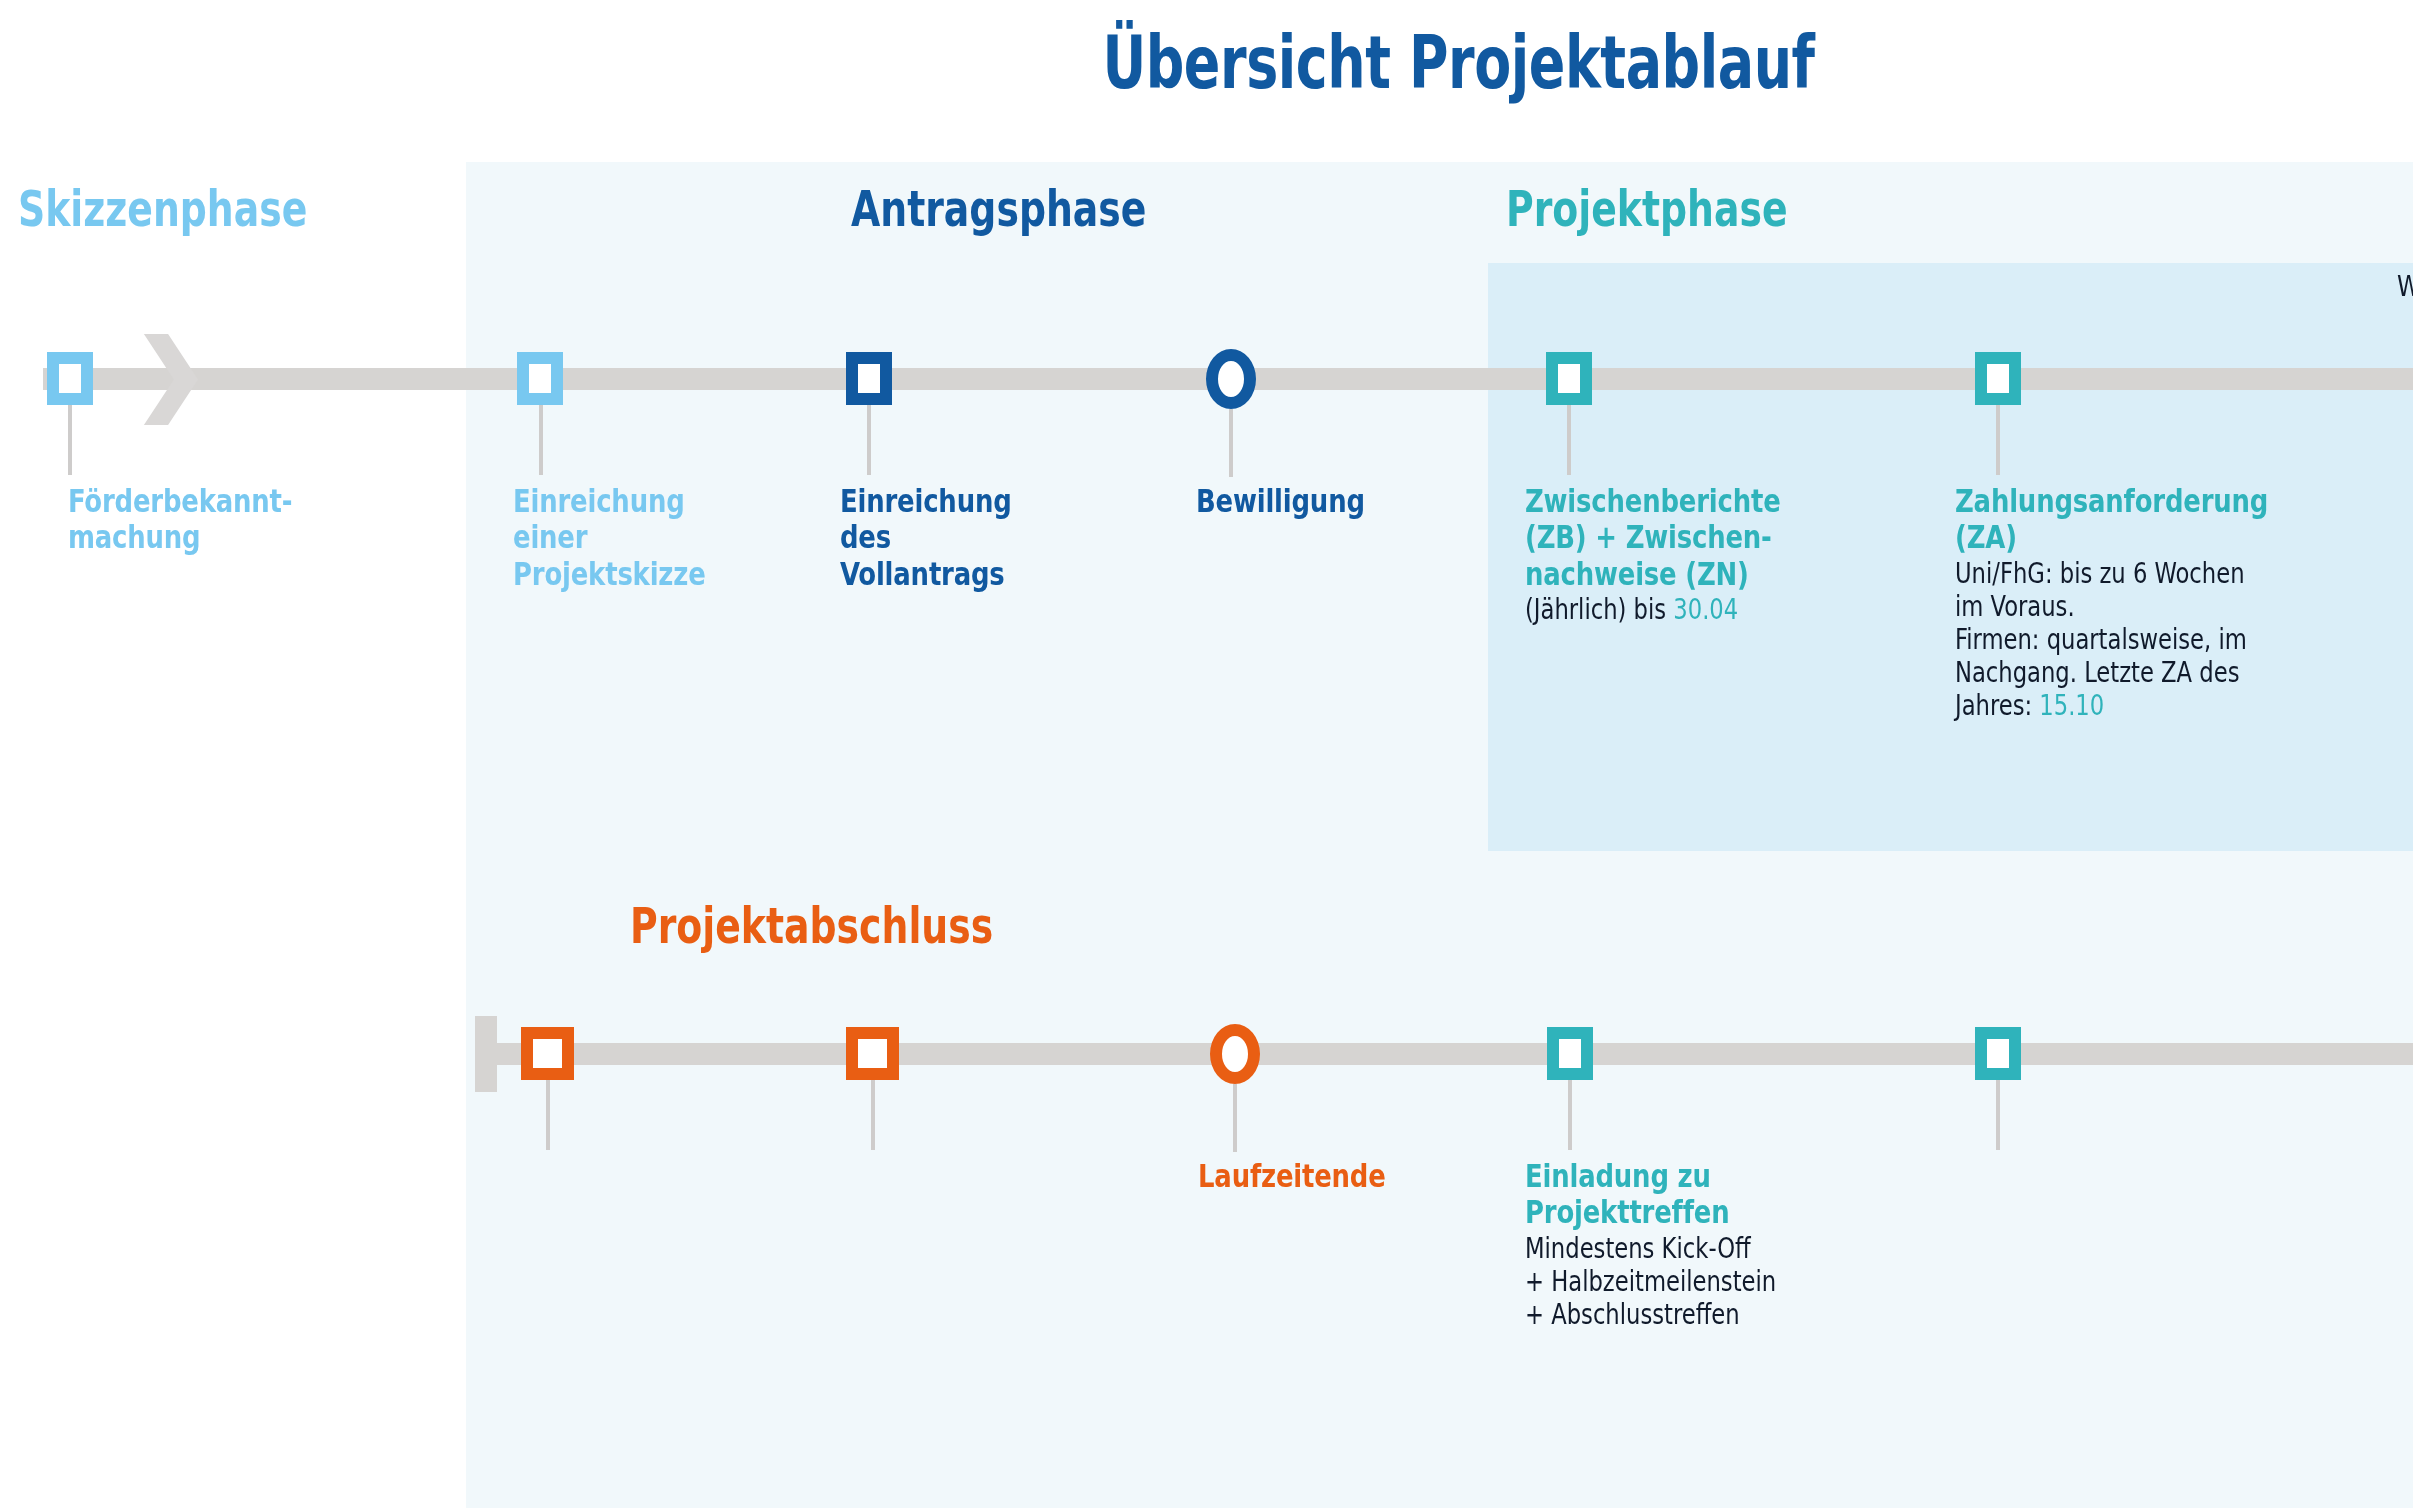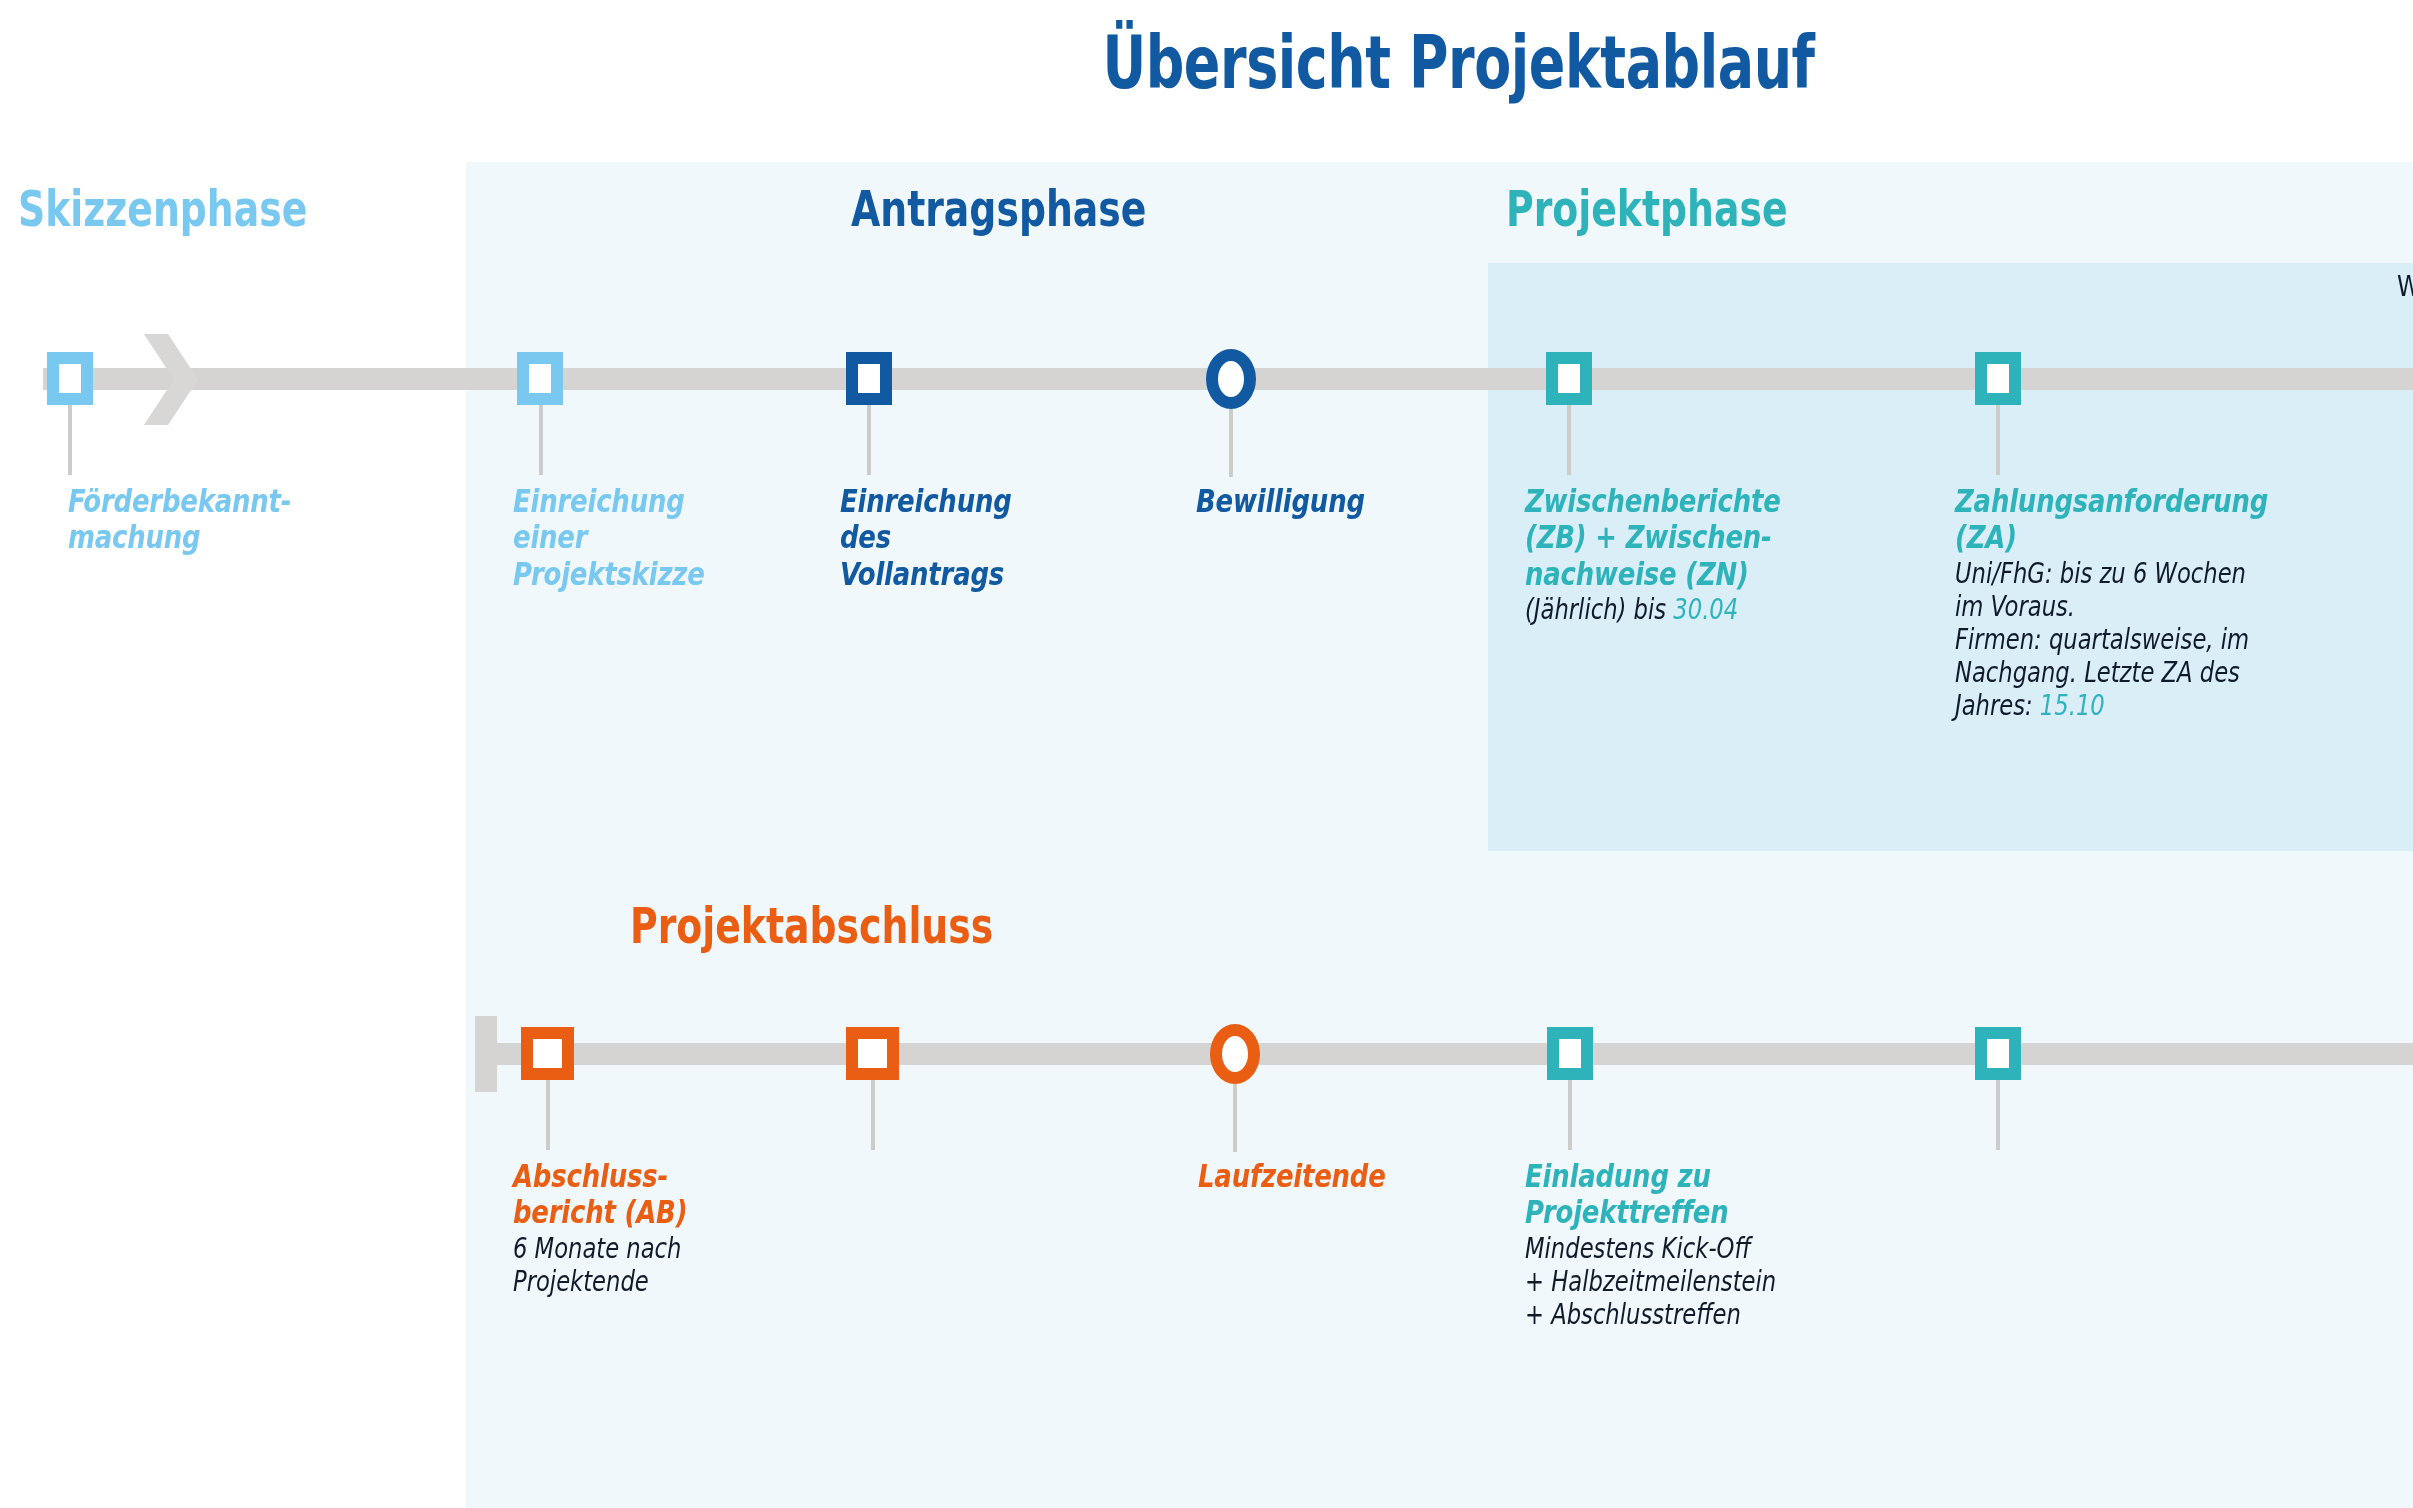--- a/index.html
+++ b/index.html
@@ -45,21 +45,21 @@
 
   
   .marker{position:absolute;box-sizing:border-box;background:#ffffff;}
   .marker.sq{width:46px;height:53px;border-style:solid;border-width:12.6px;}
   .marker.circ{width:50px;height:60px;border-style:solid;border-width:12.6px;border-radius:50%;}
 
   
   .stem{position:absolute;width:3.9px;background:#cecccb;}
 
   
-  .ms-text{position:absolute;width:377px;font-style:italic;}
+  .ms-text{position:absolute;width:377px;}
   .ms-title{
     font-size:32px;font-weight:700;line-height:1.14;letter-spacing:-0.2px;
     font-family:"DejaVu Sans Condensed","DejaVu Sans","Liberation Sans",sans-serif;
     transform:scaleX(.90);transform-origin:0 50%;
   }
   .ms-body{
     font-size:28px;font-weight:400;line-height:1.18;color:#101a2b;margin-top:1px;
     font-family:"DejaVu Sans Condensed","DejaVu Sans","Liberation Sans",sans-serif;
     transform:scaleX(.90);transform-origin:0 50%;
   }
@@ -156,30 +156,20 @@
       <span>Uni/FhG: bis zu 6 Wochen</span><br>
       <span>im Voraus.</span><br>
       <span>Firmen: quartalsweise, im</span><br>
       <span>Nachgang. Letzte ZA des</span><br>
       <span>Jahres: </span><span class="hl-teal">15.10</span>
     </div>
   </div>
 
   <div class="marker sq" style="left:521px;top:1027px;border-color:#e95e13;width:53px;height:53px;"></div>
   <div class="stem" style="left:546px;top:1080px;height:70px;"></div>
-  <div class="ms-text" style="left:513px;top:1158px;width:319px;">
-    <div class="ms-title" style="color:#e95e13;">
-      <span>Abschluss-</span><br>
-      <span>bericht (AB)</span>
-    </div>
-    <div class="ms-body">
-      <span>6 Monate nach</span><br>
-      <span>Projektende</span>
-    </div>
-  </div>
 
   <div class="marker sq" style="left:846px;top:1027px;border-color:#e95e13;width:53px;height:53px;"></div>
   <div class="stem" style="left:871px;top:1080px;height:70px;"></div>
 
   <div class="marker circ" style="left:1210px;top:1024px;border-color:#e95e13;"></div>
   <div class="stem" style="left:1233px;top:1084px;height:68px;"></div>
   <div class="ms-text" style="left:1198px;top:1158px;width:319px;">
     <div class="ms-title" style="color:#e95e13;">
       <span>Laufzeitende</span>
     </div>

